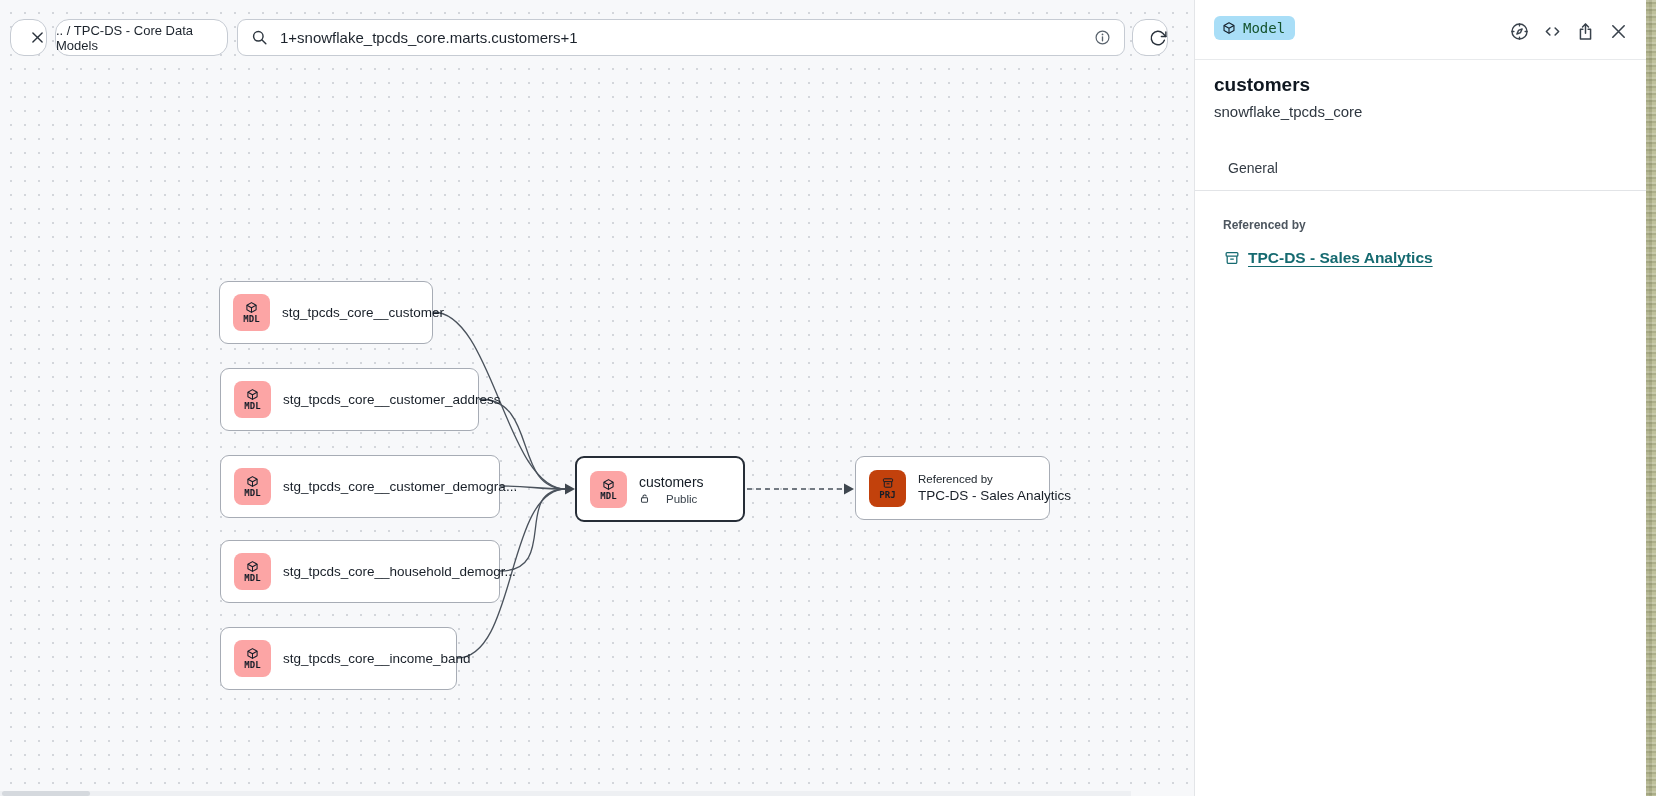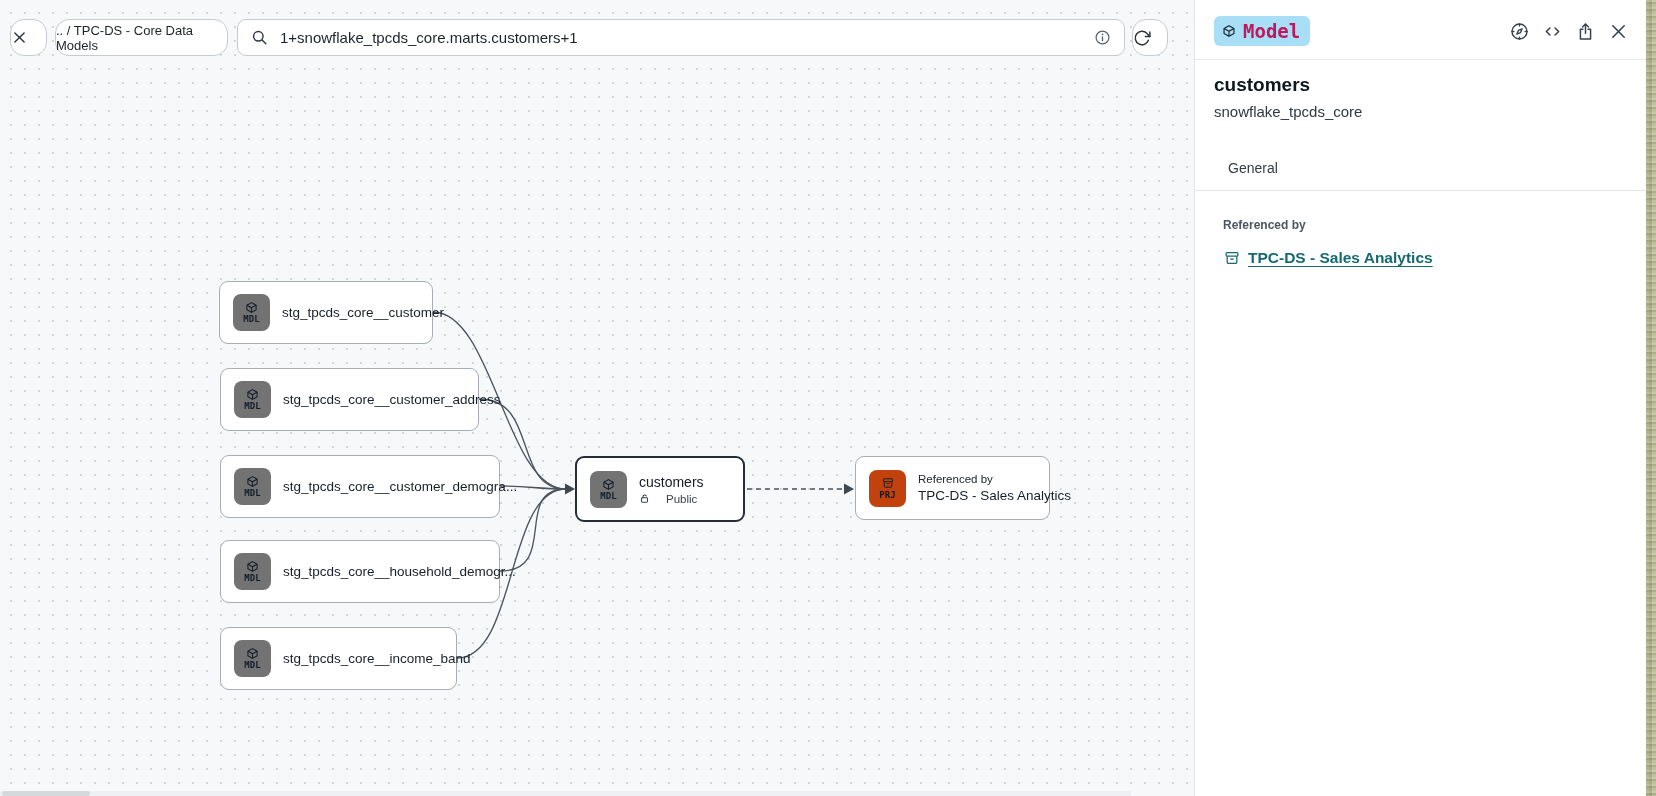--- a/index.html
+++ b/index.html
@@ -8,58 +8,58 @@
   .app { position:relative; width:1656px; height:796px; }
 
   
   .canvas { position:absolute; left:0; top:0; width:1194px; height:796px;
     background-color:#f7f8fa;
     background-image:radial-gradient(circle, #d3d6db 1.05px, transparent 1.1px);
     background-size:14px 14px; background-position:4px 6px; }
   .edges { position:absolute; left:0; top:0; }
 
   
-  .tool-btn { position:absolute; display:flex; align-items:center; justify-content:flex-start;
+  .tool-btn { position:absolute; display:flex; align-items:center; justify-content:flex-end;
     background:#fff; border:1px solid #c6cbd3; border-radius:14px; height:37px; cursor:pointer; }
   .btn-close   { left:10px;  top:19px; width:37px; }
   .btn-crumb   { left:55px;  top:19px; width:173px; font-size:13px; color:#1c232c; }
   .btn-refresh { left:1132px; top:19px; width:36px; }
   .searchbar { position:absolute; left:237px; top:19px; width:888px; height:37px;
     background:#fff; border:1px solid #c6cbd3; border-radius:9px;
     display:flex; align-items:center; gap:11px; padding:0 12px; }
   .searchbar input { flex:1; border:none; outline:none; font-size:15px; color:#1c232c;
     font-family:"Liberation Sans", sans-serif; background:transparent; }
   .icon { display:inline-flex; align-items:center; justify-content:center; color:#3a434d; }
 
   
   .node { position:absolute; display:flex; align-items:center; gap:12px;
     background:#fff; border:1px solid #a7acb5; border-radius:9px;
     height:63px; padding:0 14px 0 13px; cursor:pointer; }
   .node-label { font-size:13.5px; color:#181f28; white-space:nowrap; }
   .type-badge { width:37px; height:37px; border-radius:8px; flex:0 0 auto;
     display:flex; flex-direction:column; align-items:center; justify-content:center;
-    background:#737373; color:#131d28; }
+    background:#fca5a5; color:#131d28; }
   .type-badge .tb-txt { font-family:"DejaVu Sans Mono", monospace; font-size:9px; font-weight:600; line-height:10px; }
   .type-badge.prj { background:#c2410c; }
   .node.selected { border:2px solid #262d37; height:66px; }
   .node-col { display:flex; flex-direction:column; justify-content:center; gap:3px; }
   .node-title { font-size:14px; color:#141b24; }
   .node-sub { display:flex; align-items:center; gap:16px; font-size:11.5px; color:#39424b; }
   .node-kicker { font-size:11.5px; color:#21282f; }
 
   .hscroll { position:absolute; left:0; bottom:0; width:1131px; height:5px; background:#eef0f3; }
   .hscroll .thumb { position:absolute; left:2px; top:0; width:88px; height:5px; background:#d5d9de; border-radius:3px; }
 
   
   .panel { position:absolute; left:1194px; top:0; width:452px; height:796px;
     background:#fff; border-left:1px solid #e3e5e8; }
   .panel-head { position:relative; height:60px; border-bottom:1px solid #e8eaec; }
   .model-chip { position:absolute; left:19px; top:16px; display:inline-flex; align-items:center; gap:7px;
     background:#a9def7; border-radius:6px; padding:4px 10px 4px 8px;
-    font-family:"DejaVu Sans Mono", monospace; font-size:19px; font-weight:700; color:#be185d; }
+    font-family:"DejaVu Sans Mono", monospace; font-size:14px; font-weight:400; color:#14532d; }
   .head-icons { position:absolute; right:16px; top:19px; display:flex; gap:9px; }
   .icon-btn { width:24px; height:24px; display:flex; align-items:center; justify-content:center;
     color:#39424c; cursor:pointer; }
 
   .panel-title-block { padding:14px 19px 0 19px; }
   .panel-title { font-size:19px; font-weight:700; color:#0f1720; }
   .panel-sub { margin-top:7px; font-size:15px; color:#2f3740; }
 
   .tabs { display:flex; gap:25px; margin-top:28px; padding:0 0 0 19px;
     border-bottom:1px solid #e2e4e7; }

